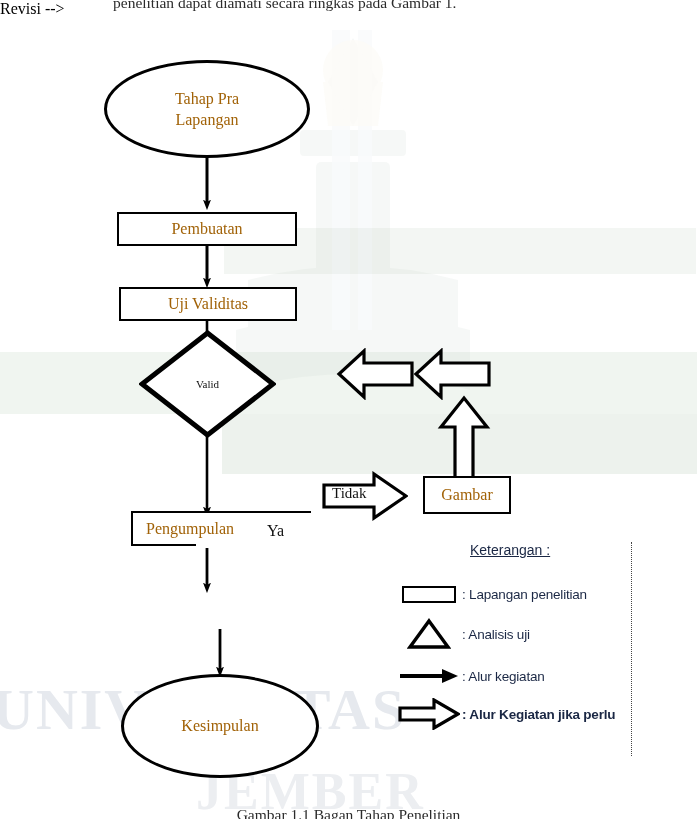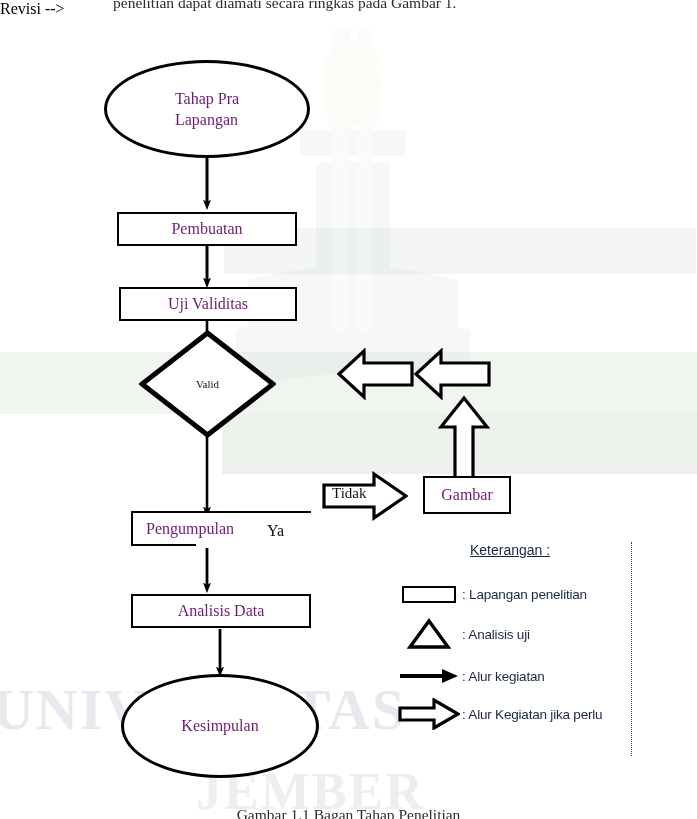--- a/index.html
+++ b/index.html
@@ -83,22 +83,22 @@
 
   
   .node {
     position: absolute;
     z-index: 2;
     background: #ffffff;
     border: 2.4px solid #000000;
     display: flex;
     align-items: center;
     justify-content: center;
-    text-align: left;
-    color: #701a75;
+    text-align: center;
+    color: #a16207;
     font-size: 16px;
     line-height: 1.34;
     box-sizing: border-box;
   }
   .node.ellipse { border-radius: 50%; border-width: 3px; }
   .node.rect { border-width: 2.6px; }
   .node-label { pointer-events: none; }
 
   .diamond-wrap {
     position: absolute;
@@ -312,23 +312,20 @@
   <div class="node rect" style="left:131px; top:511px; width:180px; height:35px; justify-content:flex-start; padding-left:13px;">
     <span class="node-label">Pengumpulan</span>
   </div>
   <div class="occluder" style="left:262px; top:513px; width:52px; height:30px;"></div>
   <div class="occluder" style="left:196px; top:540px; width:120px; height:8px;"></div>
 
   <div class="node rect" style="left:423px; top:476px; width:88px; height:38px;">
     <span class="node-label">Gambar</span>
   </div>
 
-  <div class="node rect" style="left:131px; top:594px; width:180px; height:34px;">
-    <span class="node-label">Analisis Data</span>
-  </div>
 
   <div class="node ellipse" style="left:121px; top:674px; width:198px; height:104px;">
     <span class="node-label">Kesimpulan</span>
   </div>
 
   
   <div class="arrow-inner-label" style="left:332px; top:485px; width:54px; height:18px;">
     <span>Tidak</span>
   </div>
   <div class="side-label" style="left:267px; top:522px;">
@@ -358,21 +355,21 @@
     <div class="legend-row" style="top:118px;">
       <span class="legend-icon">
         <svg width="62" height="20" viewBox="0 0 62 20">
           <line x1="2" y1="10" x2="46" y2="10" stroke="#000" stroke-width="4.2"></line>
           <polygon points="44,3 60,10 44,17" fill="#000000"></polygon>
         </svg>
       </span>
       <span class="legend-text">: Alur kegiatan</span>
     </div>
 
-    <div class="legend-row" style="top:156px;">
+    <div class="legend-row" style="top:156px;font-weight:bold;">
       <span class="legend-icon">
         <svg width="62" height="32" viewBox="0 0 62 32">
           <path d="M2 10 L36 10 L36 2 L60 16 L36 30 L36 22 L2 22 Z" fill="#ffffff" stroke="#000000" stroke-width="3.2" stroke-linejoin="miter"></path>
         </svg>
       </span>
       <span class="legend-text">: Alur Kegiatan jika perlu</span>
     </div>
 
   </div>
 

